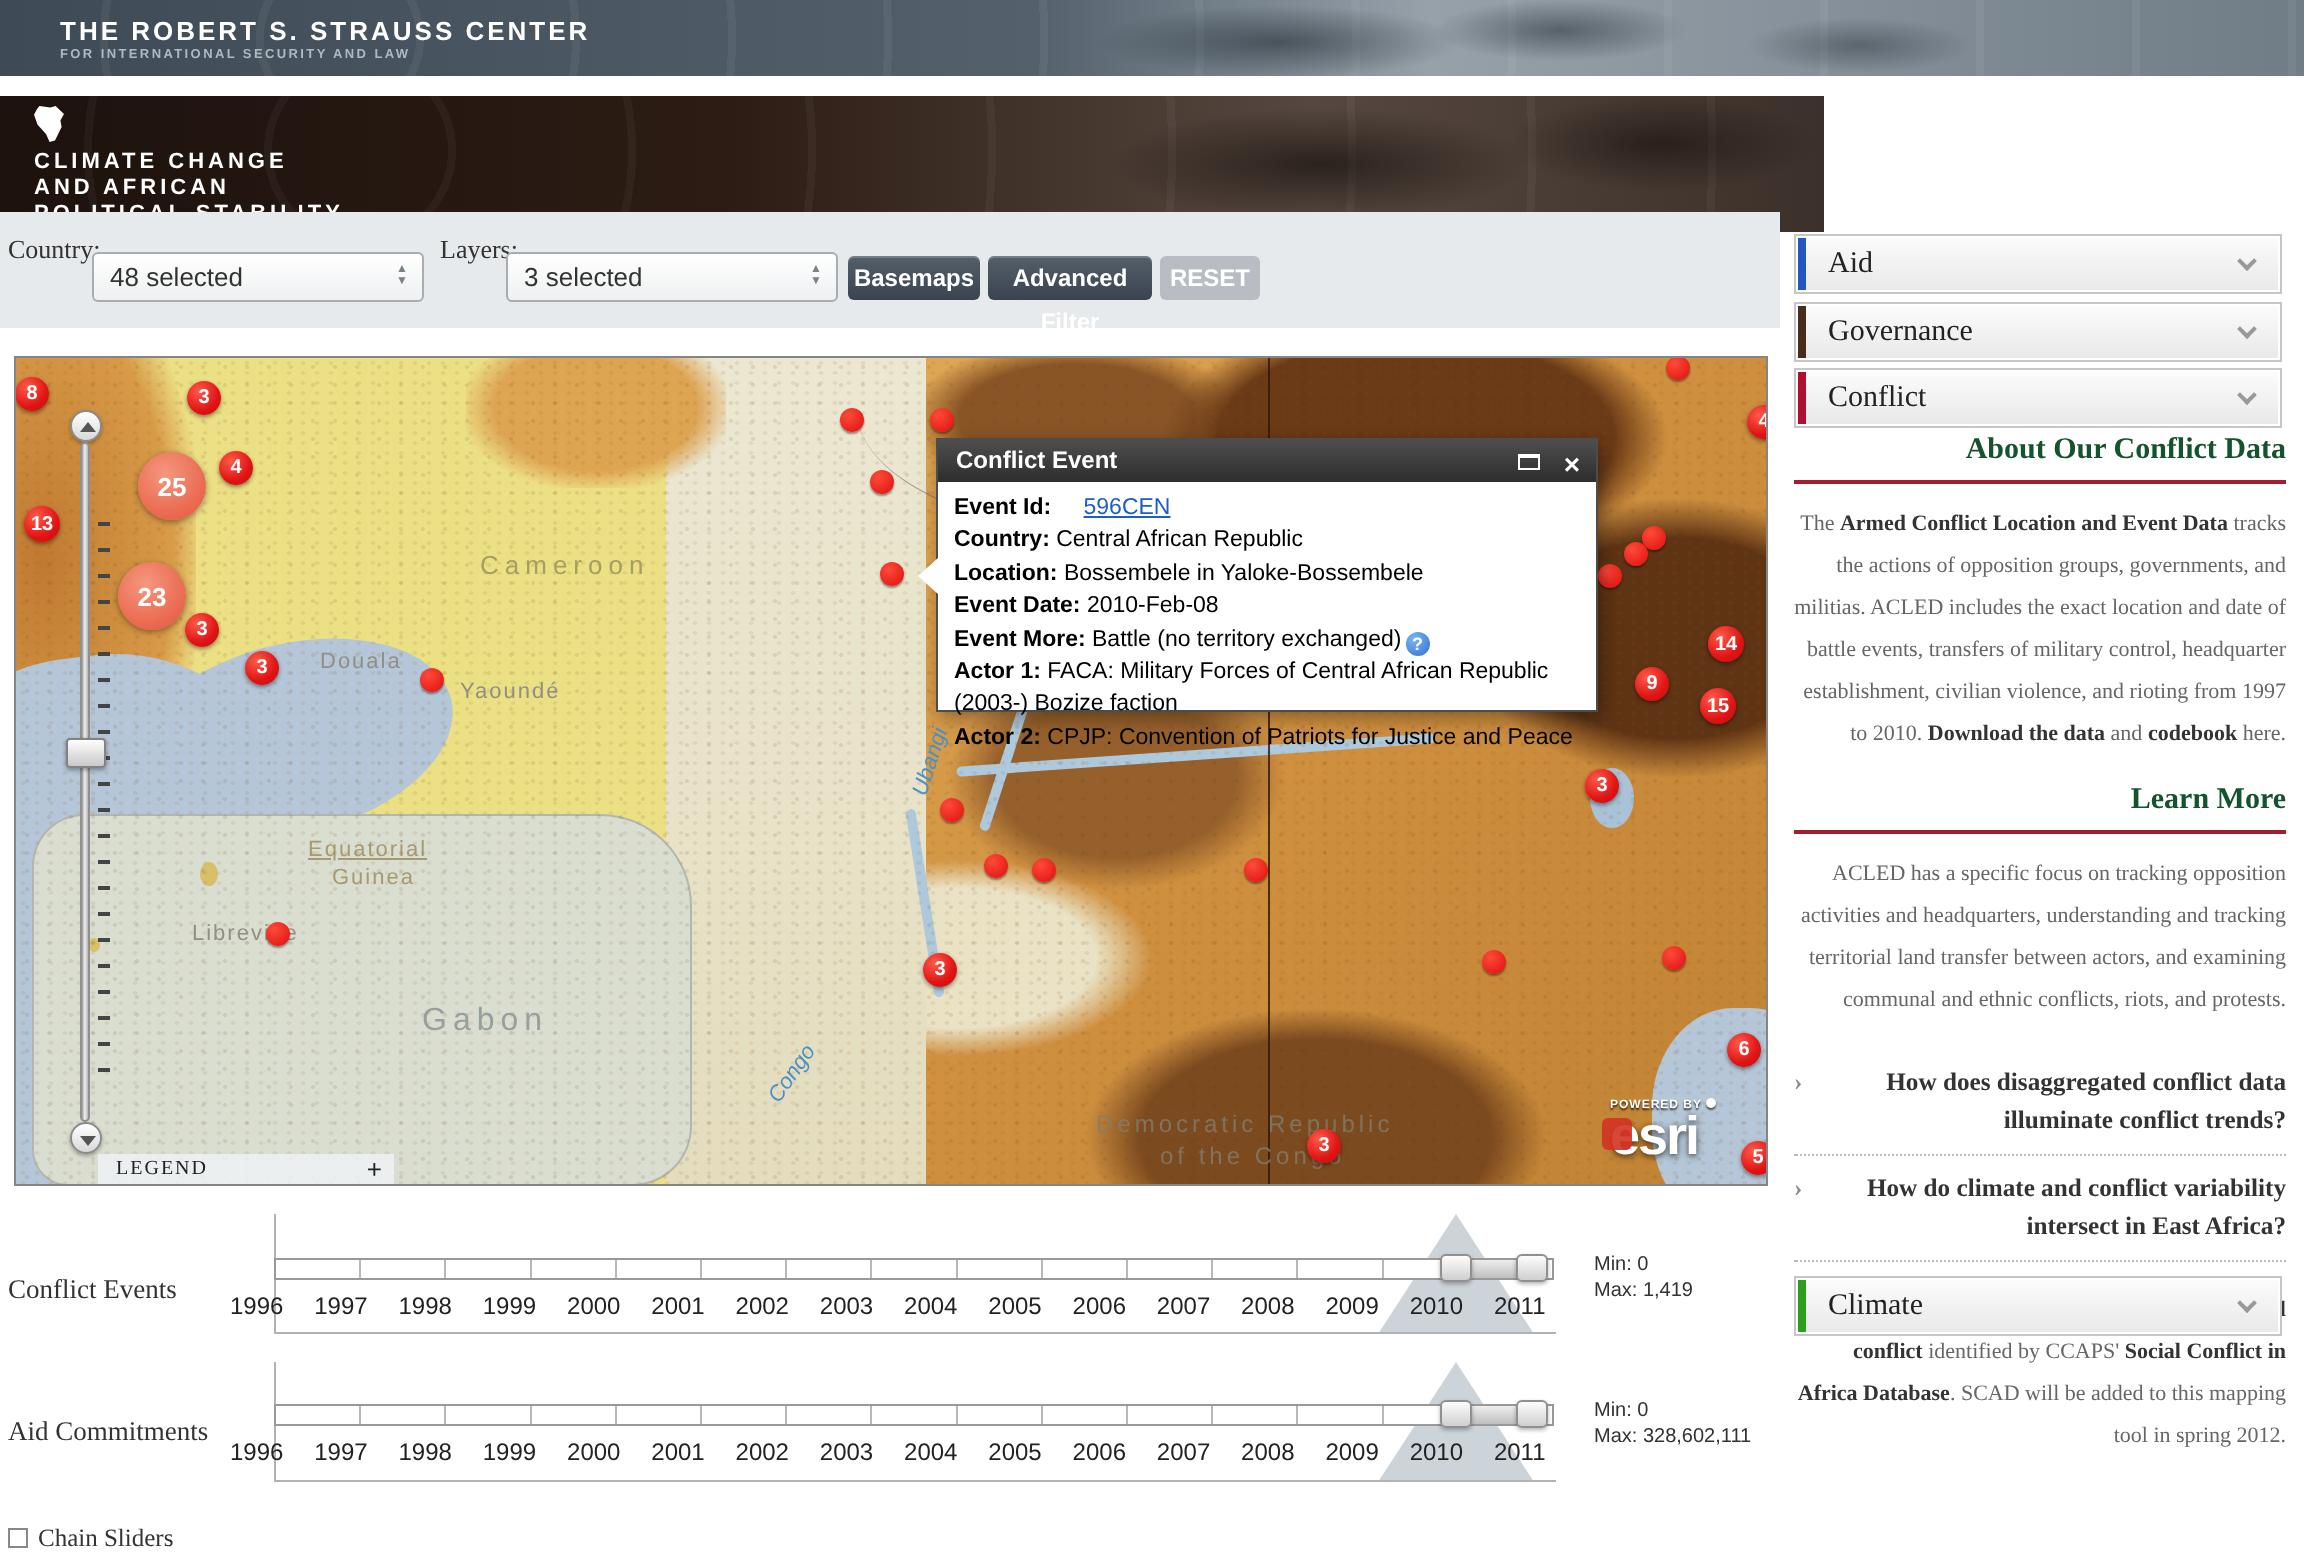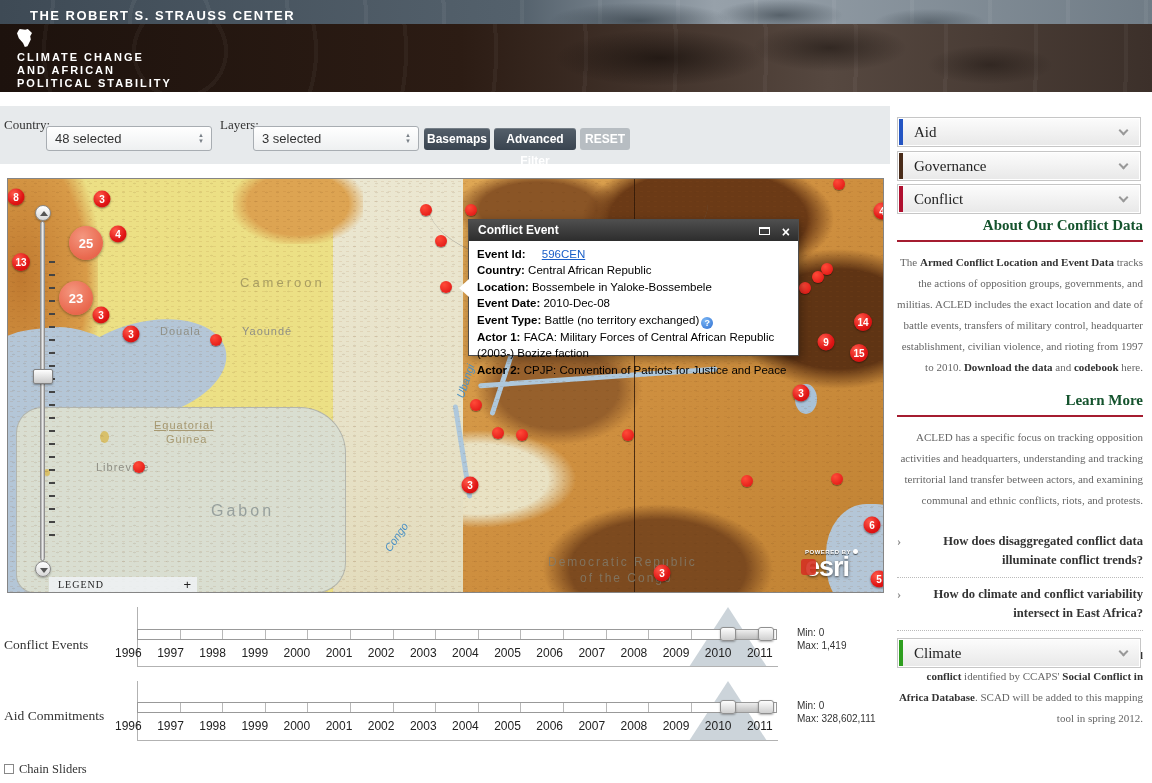--- a/index.html
+++ b/index.html
@@ -9,21 +9,21 @@
   .hdr1 { position:absolute; left:0; top:0; width:1152px; height:38px;
     background:
       radial-gradient(ellipse 130px 26px at 640px 55%, rgba(30,40,48,.55), transparent 70%),
       radial-gradient(ellipse 90px 22px at 780px 40%, rgba(30,40,48,.5), transparent 70%),
       radial-gradient(ellipse 80px 20px at 930px 60%, rgba(30,40,48,.4), transparent 70%),
       repeating-radial-gradient(circle at 170px 50%, transparent 0 38px, rgba(255,255,255,.05) 38px 42px, transparent 42px 78px),
       linear-gradient(90deg,#3e4a55,#54616c 45%,#97a1aa 62%,#707c86);
   }
   .hdr1-title { position:absolute; left:30px; top:8px; color:#fff; font-weight:bold; font-size:13px; letter-spacing:1.5px; }
   .hdr1-sub { position:absolute; left:30px; top:24px; color:#aeb9c2; font-weight:bold; font-size:6.5px; letter-spacing:1.2px; }
-  .hdr2 { position:absolute; left:0; top:24px; width:1152px; height:68px;
+  .hdr2 { position:absolute; left:0; top:48px; width:912px; height:68px;
     background:
       radial-gradient(ellipse 150px 40px at 660px 50%, rgba(15,9,6,.6), transparent 70%),
       radial-gradient(ellipse 110px 34px at 830px 35%, rgba(15,9,6,.5), transparent 70%),
       radial-gradient(ellipse 90px 28px at 990px 60%, rgba(15,9,6,.4), transparent 70%),
       repeating-radial-gradient(circle at 180px 40%, transparent 0 44px, rgba(255,255,255,.04) 44px 48px, transparent 48px 90px),
       linear-gradient(90deg,#1d120d,#2c1c14 40%,#564840 72%,#3c302a);
   }
   .africa-icon { position:absolute; left:17px; top:5px; width:15px; height:18px; background:#fff;
     clip-path:polygon(18% 0,55% 4%,72% 0,100% 22%,88% 40%,92% 58%,70% 96%,52% 100%,40% 78%,12% 52%,0 24%,10% 8%); }
   .hdr2 .l { position:absolute; left:17px; color:#fff; font-weight:bold; font-size:11px; letter-spacing:2px; }
@@ -183,21 +183,21 @@
   <div class="ml river" style="left:452px;top:225px;width:5px;height:95px;transform:rotate(-9deg)"></div>
   <div class="ml river" style="left:470px;top:196px;width:240px;height:5px;transform:rotate(-4deg)"></div>
   <div class="ml border1"></div>
   <div class="ml noise1"></div>
   <div class="ml noise2"></div>
   <div class="ml vline"></div>
 
   <div id="map-labels">
       <div class="map-label lbl-country" style="left: 232px; top: 96px;">Cameroon</div>
       <div class="map-label lbl-city" style="left: 152px; top: 146px;">Douala</div>
-      <div class="map-label lbl-city" style="left: 222px; top: 146px; margin-left: 12px;">Yaoundé</div>
+      <div class="map-label lbl-city" style="left: 222px; top: 161px;">Yaoundé</div>
       <div class="map-label lbl-faded" style="left: 146px; top: 240px; text-decoration: underline;">Equatorial</div>
       <div class="map-label lbl-faded" style="left: 158px; top: 254px;">Guinea</div>
       <div class="map-label lbl-big" style="left: 203px; top: 323px;">Gabon</div>
       <div class="map-label lbl-city" style="left: 88px; top: 282px;">Libreville</div>
       <div class="map-label lbl-faded2" style="left: 540px; top: 376px;">Democratic Republic</div>
       <div class="map-label lbl-faded2" style="left: 572px; top: 392px;">of the Congo</div>
       <div class="map-label lbl-river" style="left: 440px; top: 196px; transform: rotate(-72deg);">Ubangi</div>
       <div class="map-label lbl-river" style="left: 372px; top: 352px; transform: rotate(-55deg);">Congo</div>
     </div>
   <div id="map-markers">
@@ -263,22 +263,22 @@
     <div class="panchor"></div>
     <div class="popup-title">
       <span>Conflict Event</span>
       <span class="pmax"></span>
       <span class="pclose">×</span>
     </div>
     <div class="popup-body" id="popup-body">
         <div class="pline"><b>Event Id: </b><span class="plink">596CEN</span></div>
         <div class="pline"><b>Country: </b><span>Central African Republic</span></div>
         <div class="pline"><b>Location: </b><span>Bossembele in Yaloke-Bossembele</span></div>
-        <div class="pline"><b>Event Date: </b><span>2010-Dec-08</span></div>
-        <div class="pline"><b>Event Type: </b><span>Battle (no territory exchanged)</span><span class="help-ico">?</span></div>
+        <div class="pline"><b>Event Date: </b><span>2010-Feb-08</span></div>
+        <div class="pline"><b>Event More: </b><span>Battle (no territory exchanged)</span><span class="help-ico">?</span></div>
         <div class="pline"><b>Actor 1: </b><span>FACA: Military Forces of Central African Republic (2003-) Bozize faction</span></div>
         <div class="pline"><b>Actor 2: </b><span>CPJP: Convention of Patriots for Justice and Peace</span></div>
       </div>
   </div>
 </div>
 
 <div class="sidebar">
   <div class="acc" style="top:5px">
     <div class="acc-bar" style="background: rgb(36, 85, 195);"></div>
     <span class="acc-label">Aid</span>

